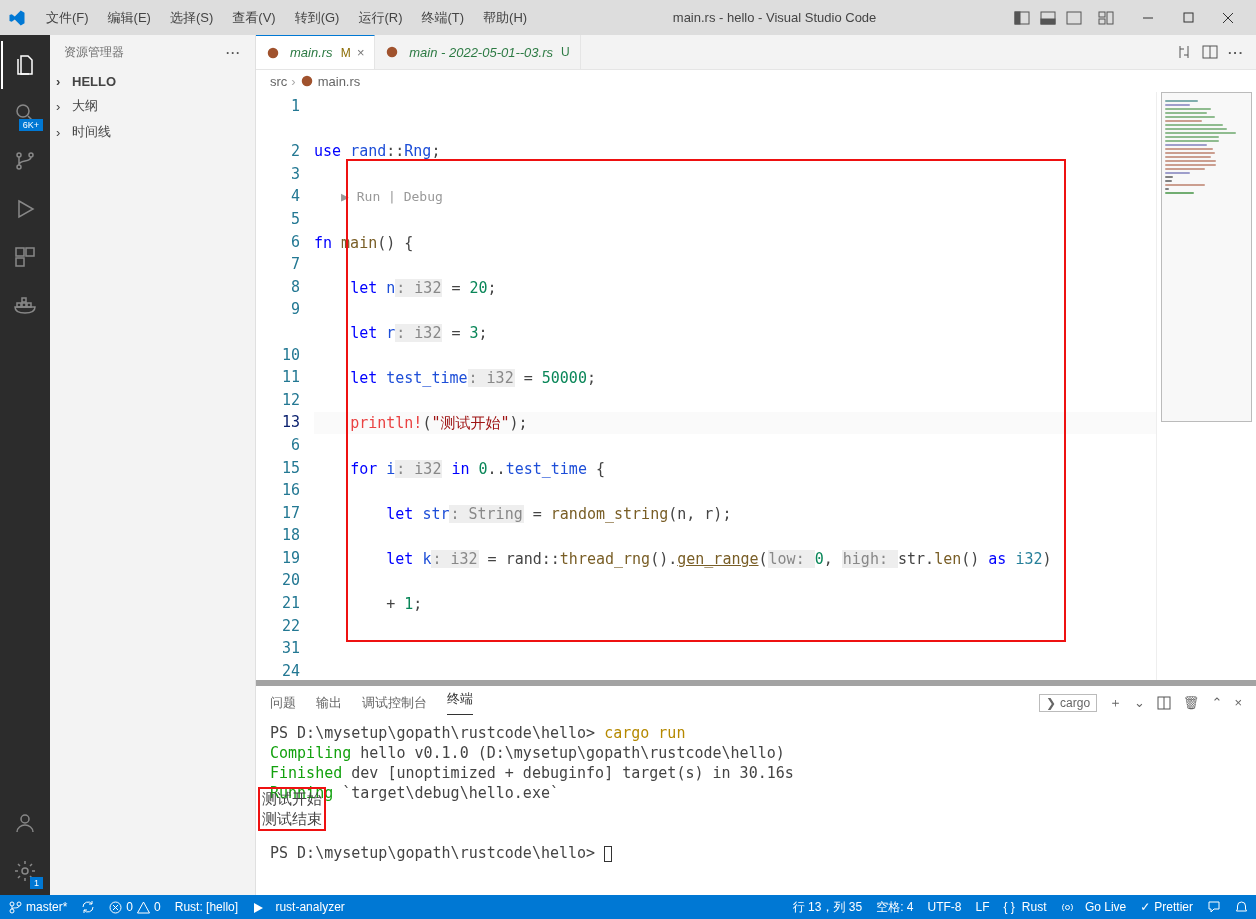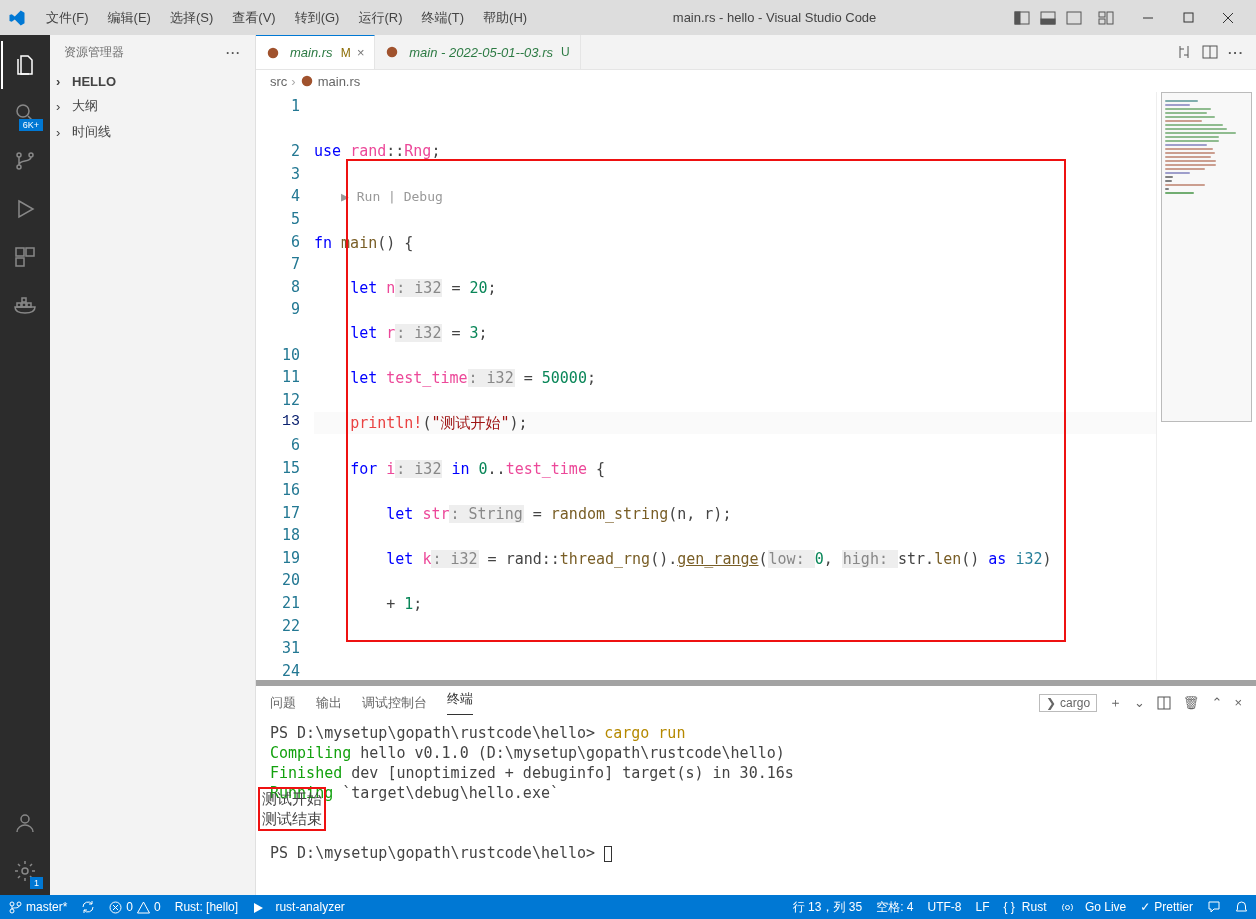--- a/index.html
+++ b/index.html
@@ -33,23 +33,23 @@
   .tab.active { background:#fff; font-style:italic; color:#2c7a43; border-top:1px solid #0078d4; }
   .tab .mod { font-style:normal; color:#8a6a00; margin-left:2px; font-size:12px; }
   .tab .close { color:#777; }
   .tabs-right { margin-left:auto; display:flex; align-items:center; gap:10px; padding-right:12px; color:#555; }
   .tabs-right span::after{content:"···"; letter-spacing:1px; font-weight:bold;}
   .breadcrumbs { height:22px; display:flex; align-items:center; padding:0 14px; font-size:13px; color:#666; }
   .breadcrumbs .sep { margin:0 4px; color:#aaa; }
   .rust-icon { width:14px; height:14px; fill:#a0522d; margin-right:4px; }
   .editor-body { flex:1; display:flex; overflow:hidden; position:relative; }
   .gutter { width:58px; background:#fff; text-align:right; padding:3px 14px 0 0; color:#237893; font-family:Consolas,monospace; font-size:15px; line-height:22.6px; }
-  .gutter .cur { color:#0b216f; font-weight:500;font-family:Liberation Mono, monospace; }
+  .gutter .cur { color:#0b216f; font-weight:500; }
   .code { flex:1; font-family:Consolas,monospace; font-size:15px; line-height:22.6px; position:relative; padding-top:3px; white-space:pre; overflow:hidden; }
-  .kw{color:#0000ff;} .fn{color:#795e26;} .ty{color:#267f99;} .num{color:#098658;} .str{color:#a31515;} .ident{color:#ec4899;} .mac{color:#ef4444;} .codelens{color:#999; font-size:13px;}
+  .kw{color:#0000ff;} .fn{color:#795e26;} .ty{color:#267f99;} .num{color:#098658;} .str{color:#a31515;} .ident{color:#1d4ed8;} .mac{color:#ef4444;} .codelens{color:#999; font-size:13px;}
   .ghost{background:#eee; color:#888; padding:0 1px;}
   .red-box { position:absolute; top:67px; left:32px; width:720px; height:483px; border:2px solid #e11; pointer-events:none; }
   .hl-line { position:absolute; top:320px; left:0; right:0; height:22px; background:rgba(0,0,0,0.02); }
   .minimap { width:100px; background:#fff; border-left:1px solid #eee; position:relative; }
   .minimap .region { position:absolute; left:4px; right:4px; top:0; height:330px; border:1px solid #bbb; background:rgba(200,200,200,0.12); }
   .panel { height:215px; border-top:6px solid #a3a3a3; display:flex; flex-direction:column; }
   .panel-tabs { height:33px; display:flex; align-items:center; padding:0 14px; gap:20px; color:#666; font-size:13px; }
   .panel-tabs .ptab.active { color:#333; border-bottom:1px solid #333; padding-bottom:6px; }
   .panel-tabs .right { margin-left:auto; display:flex; align-items:center; gap:12px; }
   .shell-chip { border:1px solid #bbb; padding:1px 6px; display:flex; align-items:center; gap:4px; font-size:12px; }

